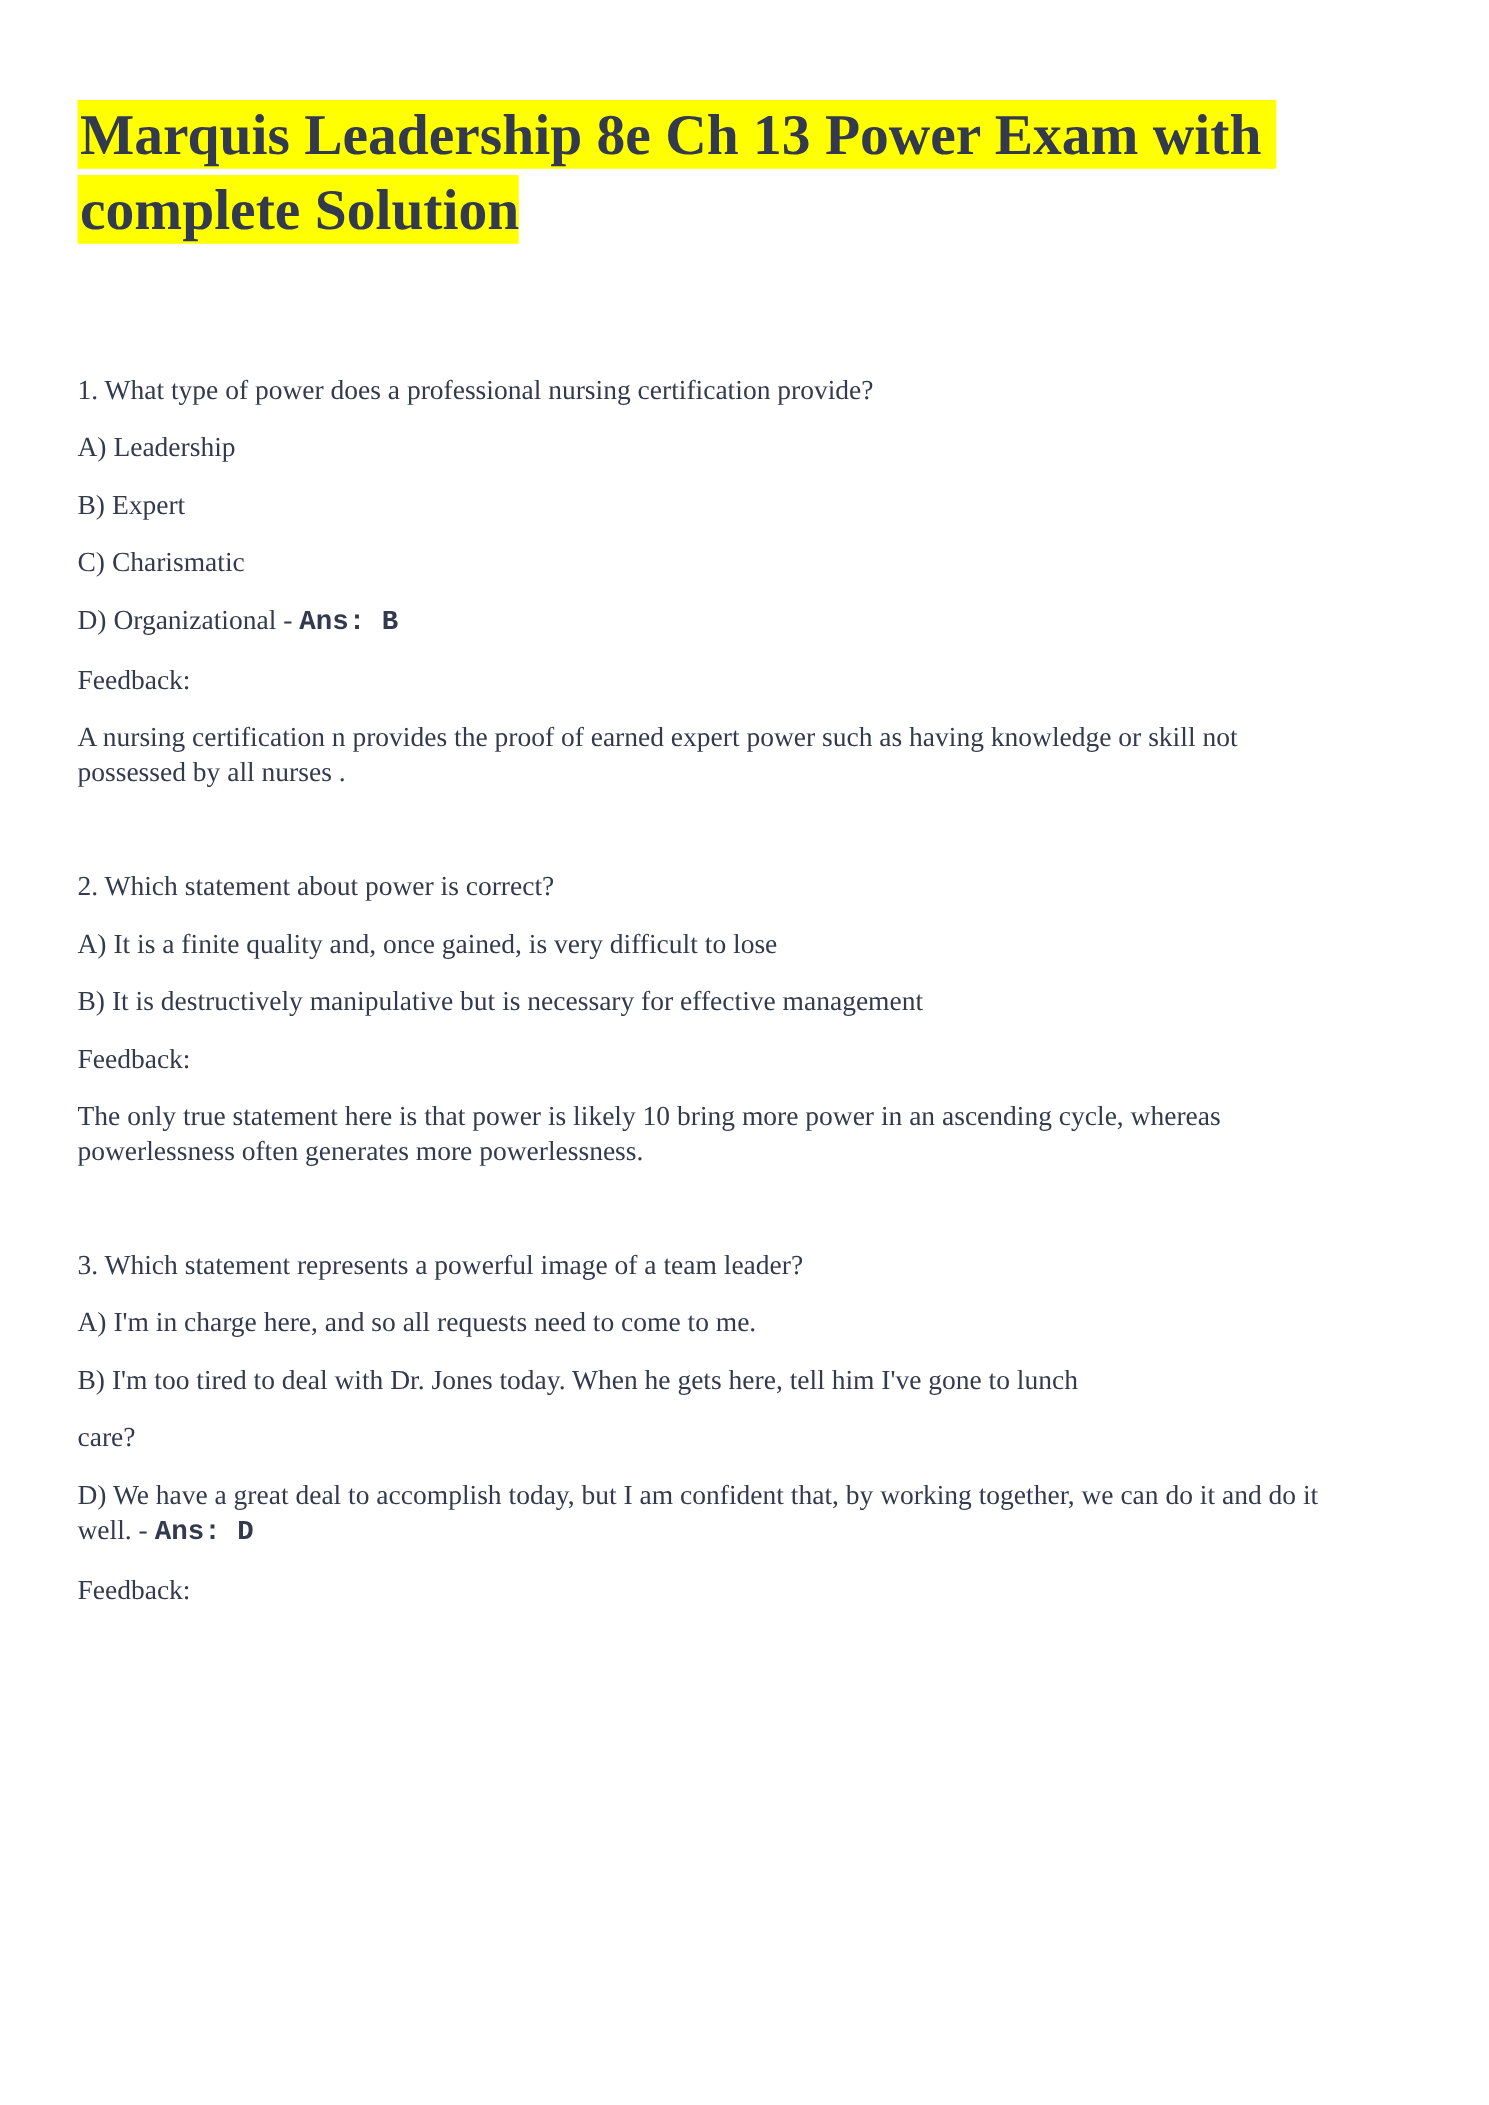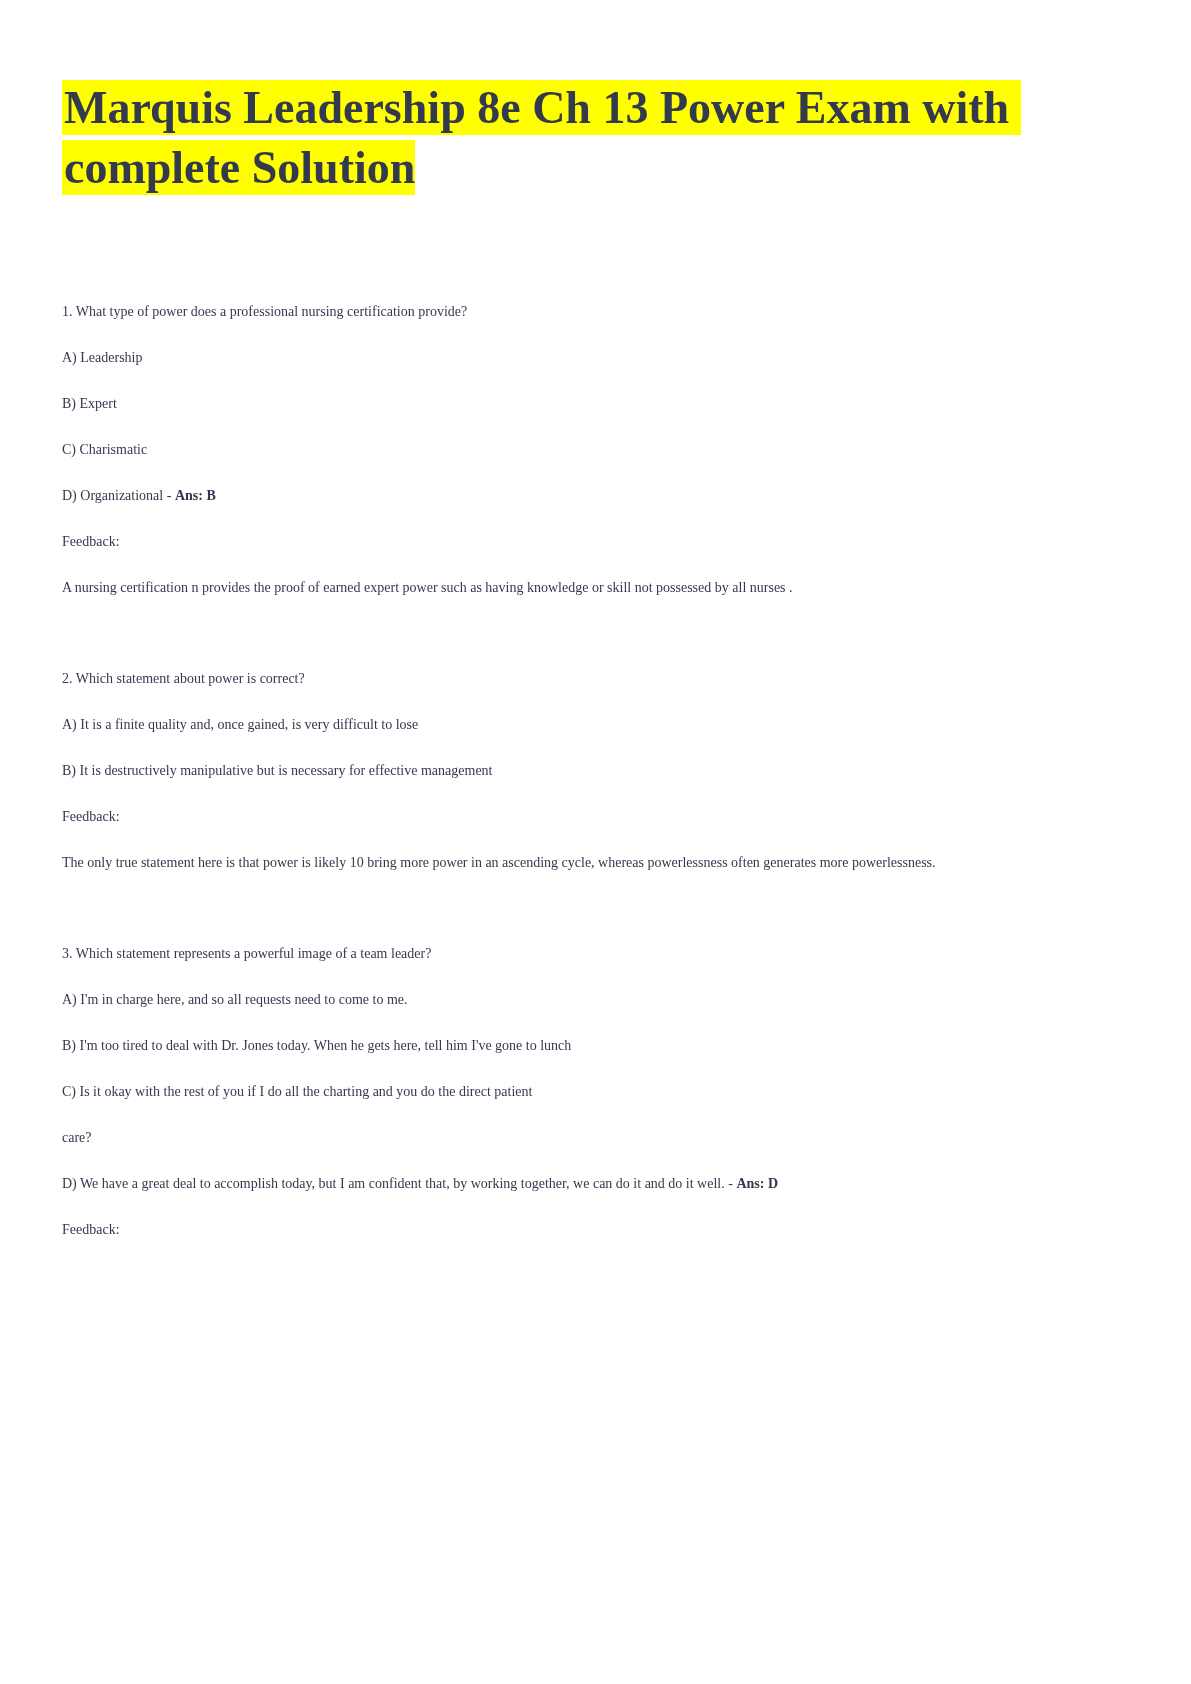--- a/index.html
+++ b/index.html
@@ -28,26 +28,26 @@
   .doc-title .line { display: block; }
   .doc-title .hl {
     background: #ffff00;
     white-space: pre-wrap;
     padding: 2px 0 2px 2px;
   }
   
   .content { margin-top: 100px; width: 1012px; }
   .content p {
     margin: 0 0 18px 0;
-    font-size: 14px;
+    font-size: 22px;
     line-height: 28px;
   }
   .qblock { margin: 0; }
   .qblock + .qblock { margin-top: 63px; }
-  .answer-strong { font-weight: 700; }
+  .answer-strong { font-weight: 700; font-family: Liberation Mono, monospace; }
 </style>
 </head>
 <body>
 
 <div class="page">
 
   <h1 class="doc-title">
     <span class="line"><span class="hl">Marquis Leadership 8e Ch 13 Power Exam with </span></span>
     <span class="line"><span class="hl">complete Solution</span></span>
   </h1>
@@ -69,20 +69,19 @@
       <p>A) It is a finite quality and, once gained, is very difficult to lose</p>
       <p>B) It is destructively manipulative but is necessary for effective management</p>
       <p>Feedback:</p>
       <p>The only true statement here is that power is likely 10 bring more power in an ascending cycle, whereas powerlessness often generates more powerlessness.</p>
     </div>
 
     <div class="qblock">
       <p>3. Which statement represents a powerful image of a team leader?</p>
       <p>A) I'm in charge here, and so all requests need to come to me.</p>
       <p>B) I'm too tired to deal with Dr. Jones today. When he gets here, tell him I've gone to lunch</p>
-      <p>C) Is it okay with the rest of you if I do all the charting and you do the direct patient</p>
       <p>care?</p>
       <p><span>D) We have a great deal to accomplish today, but I am confident that, by working together, we can do it and do it well. - </span><strong class="answer-strong">Ans: D</strong></p>
       <p>Feedback:</p>
     </div>
 
   </div>
 </div>
 
 </body></html>

